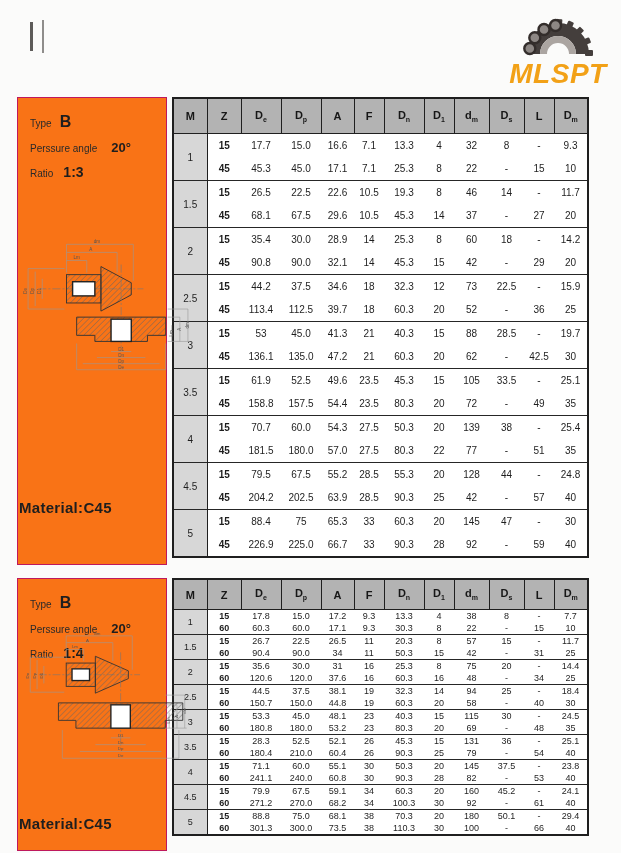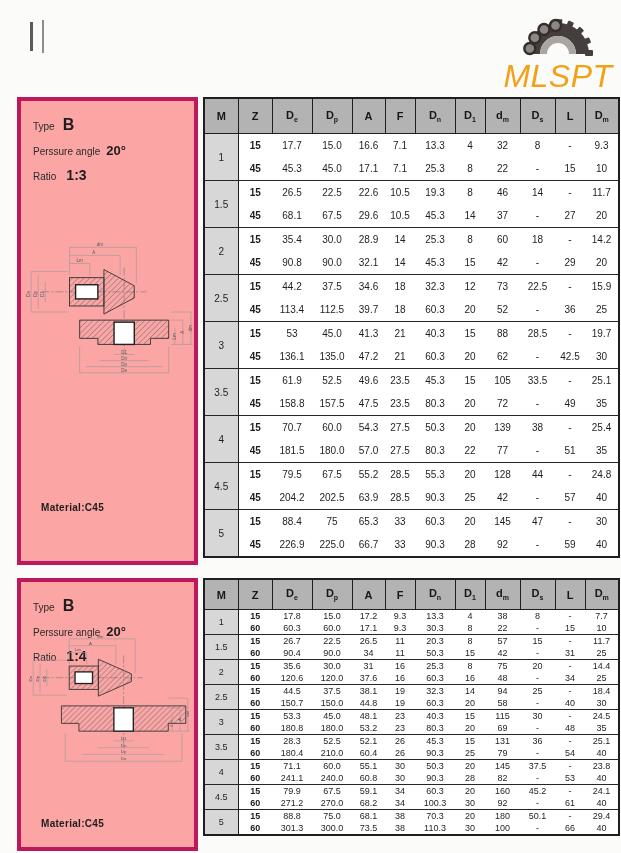--- a/index.html
+++ b/index.html
@@ -13,40 +13,40 @@
   }
   .page{position:absolute;inset:0;}
 
   
   .header{position:absolute;top:20px;left:30px;display:flex;align-items:center;gap:9px;}
   .vbar-left{width:3px;height:29px;background:#5d5b59;}
   .page-title{font-size:21px;font-weight:bold;letter-spacing:.3px;color:#262626;}
   .vbar-right{width:2px;height:33px;background:#8f8d8b;}
 
   .logo{position:absolute;top:6px;left:503px;width:110px;text-align:center;}
-  .logo-text{font-size:32px;font-weight:normal;font-style:italic;color:#F2A117;
+  .logo-text{font-size:28px;font-weight:bold;font-style:italic;color:#F2A117;
              letter-spacing:.5px;line-height:1;margin-top:-4px;}
 
   
   .section{position:absolute;left:17px;display:flex;align-items:flex-start;}
   #section-0{top:97px;}
   #section-1{top:578px;}
 
-  .panel{width:181px;background:#fca5a5;border:4px solid #be185d;box-sizing:border-box;position:relative;}
+  .panel{width:150px;background:#f97316;border:1px solid #be185d;box-sizing:border-box;position:relative;}
   #section-0 .panel{height:468px;}
   #section-1 .panel{height:273px;}
 
   .panel-info{padding:12px 0 0 12px;line-height:1.55;}
   .info-line{white-space:nowrap;}
   .info-label{font-size:10px;color:#2a2a2a;}
   .type-value{font-size:16px;font-weight:bold;margin-left:8px;}
-  .angle-value{font-size:13px;font-weight:bold;margin-left:6px;}
+  .angle-value{font-size:13px;font-weight:bold;margin-left:14px;}
   .ratio-value{font-size:14px;font-weight:bold;margin-left:10px;}
 
-  .material{position:absolute;left:20px;font-size:10px;font-weight:bold;letter-spacing:.3px;}
+  .material{position:absolute;left:1px;font-size:15px;font-weight:bold;letter-spacing:.3px;}
   #section-0 .material{bottom:48px;}
   #section-1 .material{bottom:18px;}
 
   .drawing{position:absolute;left:2px;}
   #section-0 .drawing{top:140px;}
   #section-1 .drawing{top:52px;}
 
   
   .table-wrap{margin-left:5px;}
   table.spec-table{border-collapse:collapse;table-layout:fixed;width:415px;background:#fff;
@@ -375,21 +375,21 @@
               <td class="val-cell">15</td>
               <td class="val-cell">105</td>
               <td class="val-cell">33.5</td>
               <td class="val-cell">-</td>
               <td class="val-cell">25.1</td>
             </tr>
             <tr>
               <td class="z-cell">45</td>
               <td class="val-cell">158.8</td>
               <td class="val-cell">157.5</td>
-              <td class="val-cell">47.5</td>
+              <td class="val-cell">54.4</td>
               <td class="val-cell">23.5</td>
               <td class="val-cell">80.3</td>
               <td class="val-cell">20</td>
               <td class="val-cell">72</td>
               <td class="val-cell">-</td>
               <td class="val-cell">49</td>
               <td class="val-cell">35</td>
             </tr>
           </tbody>
           <tbody>

